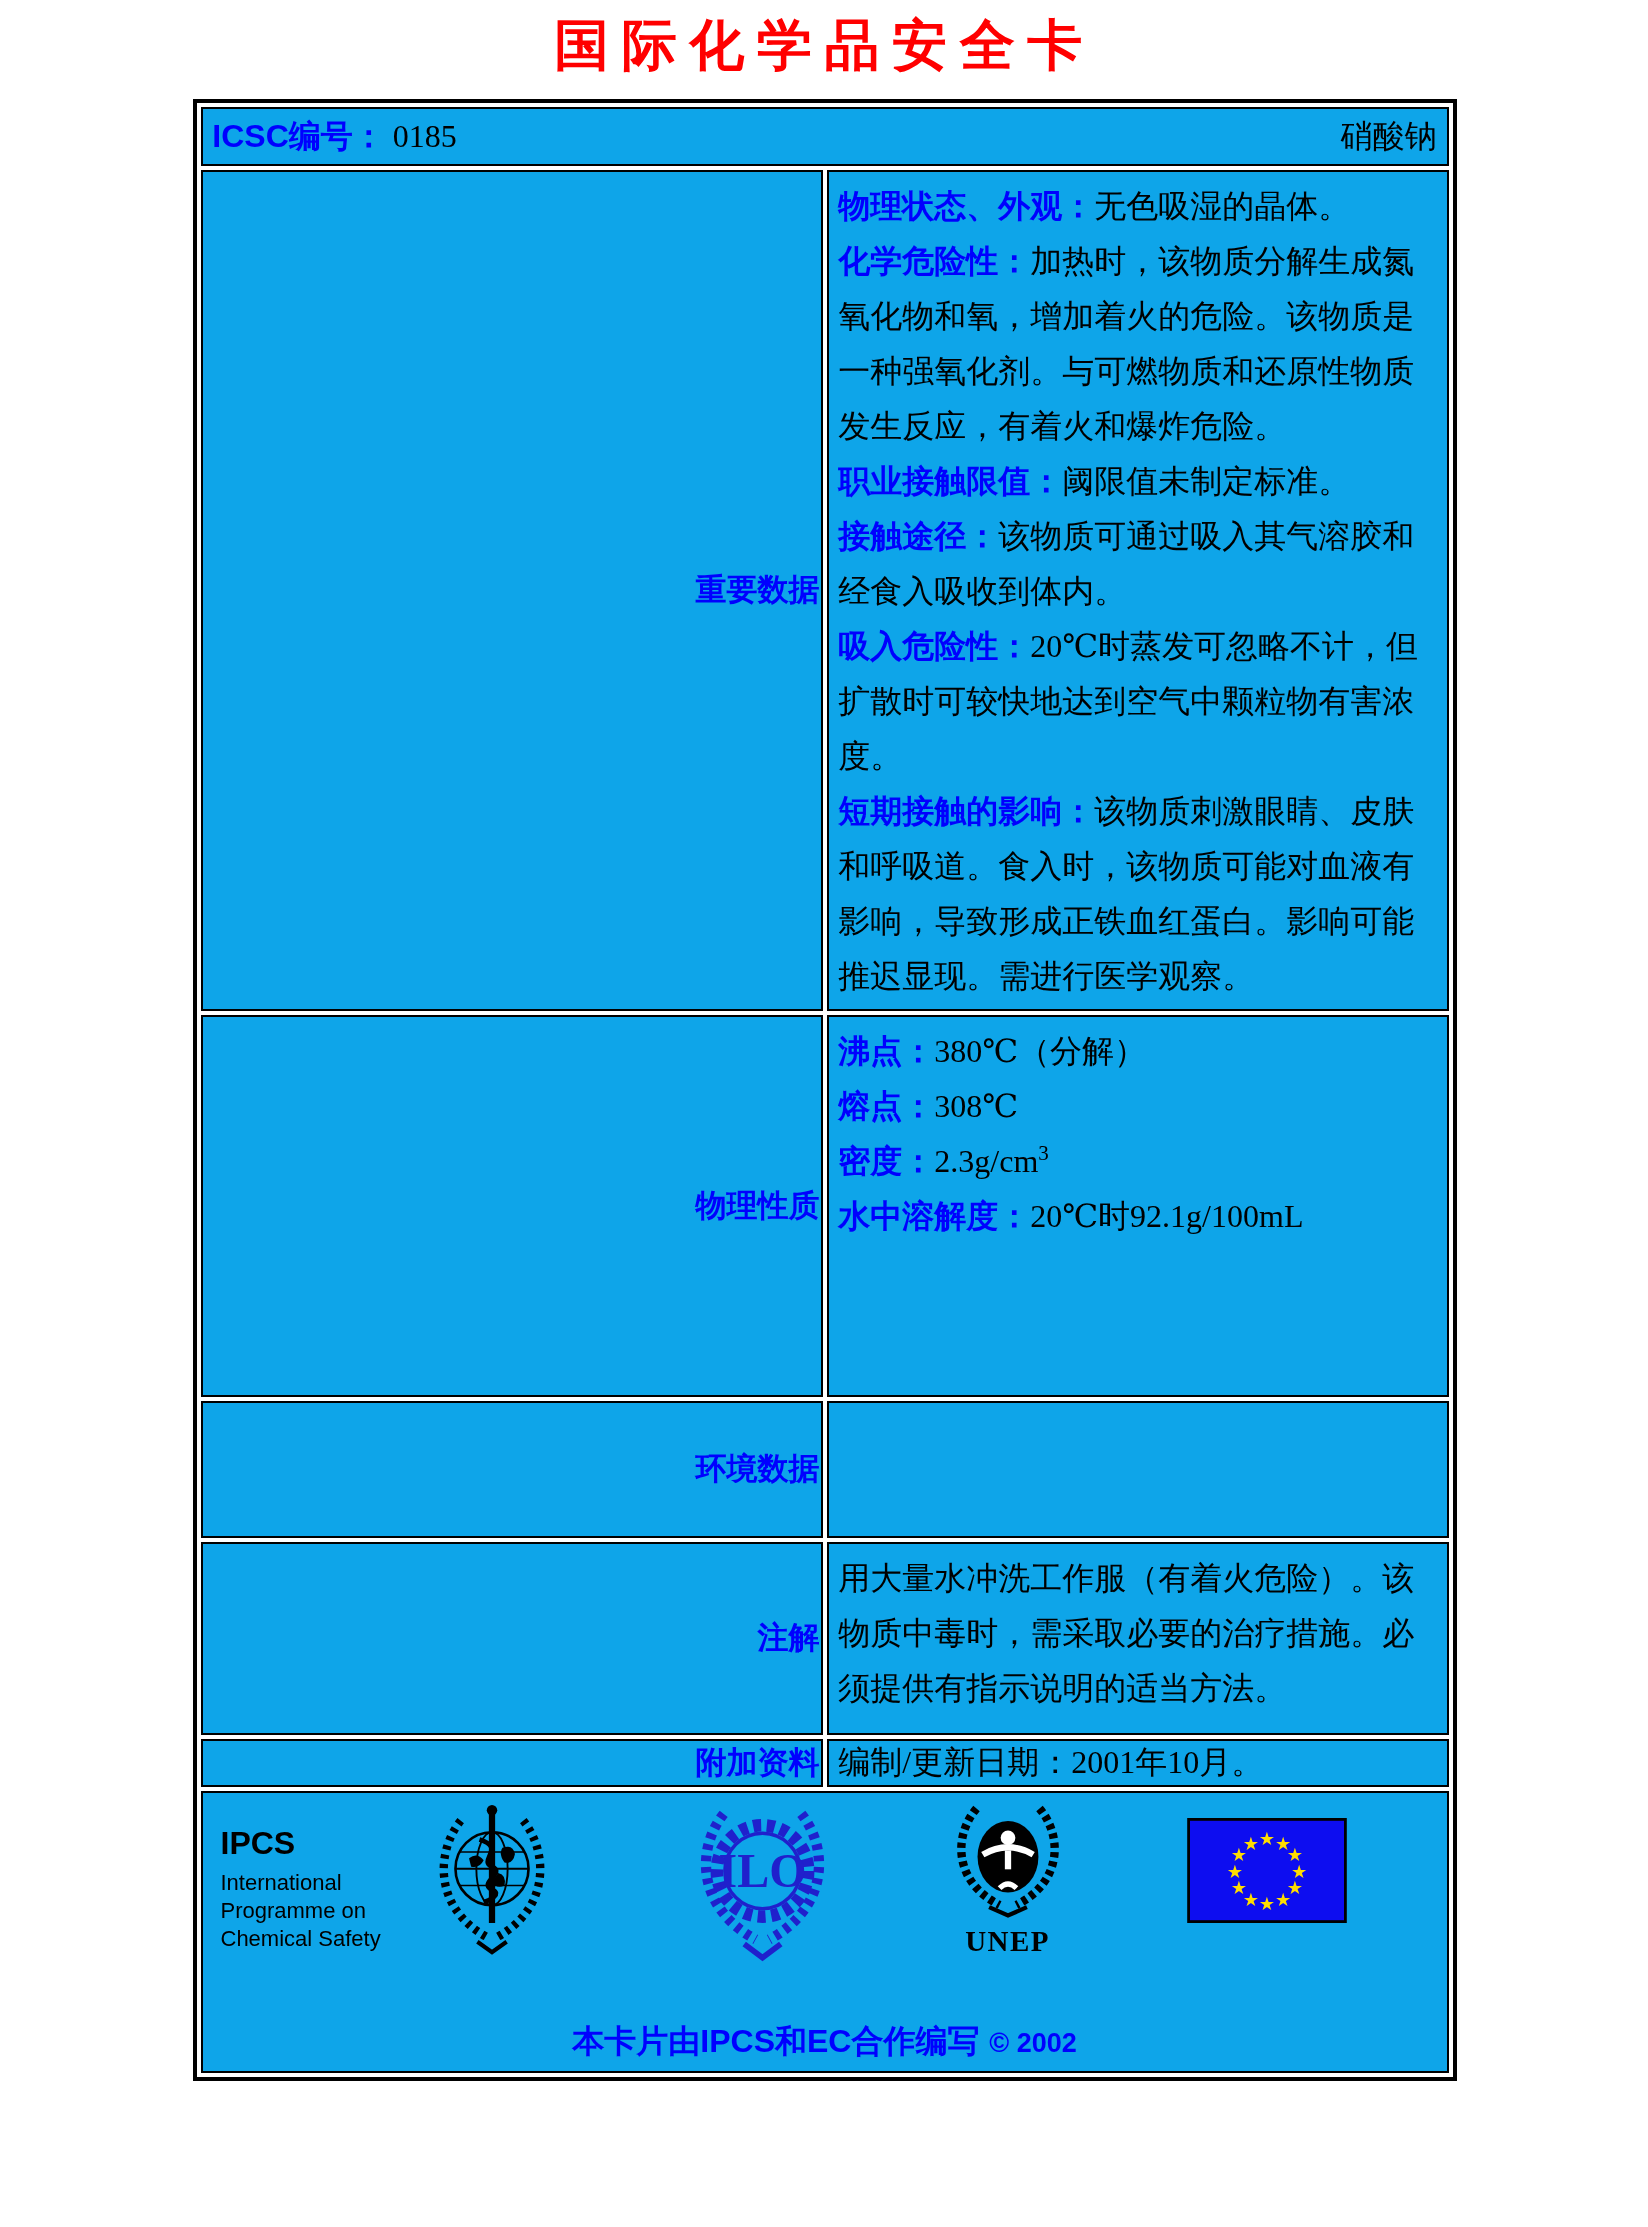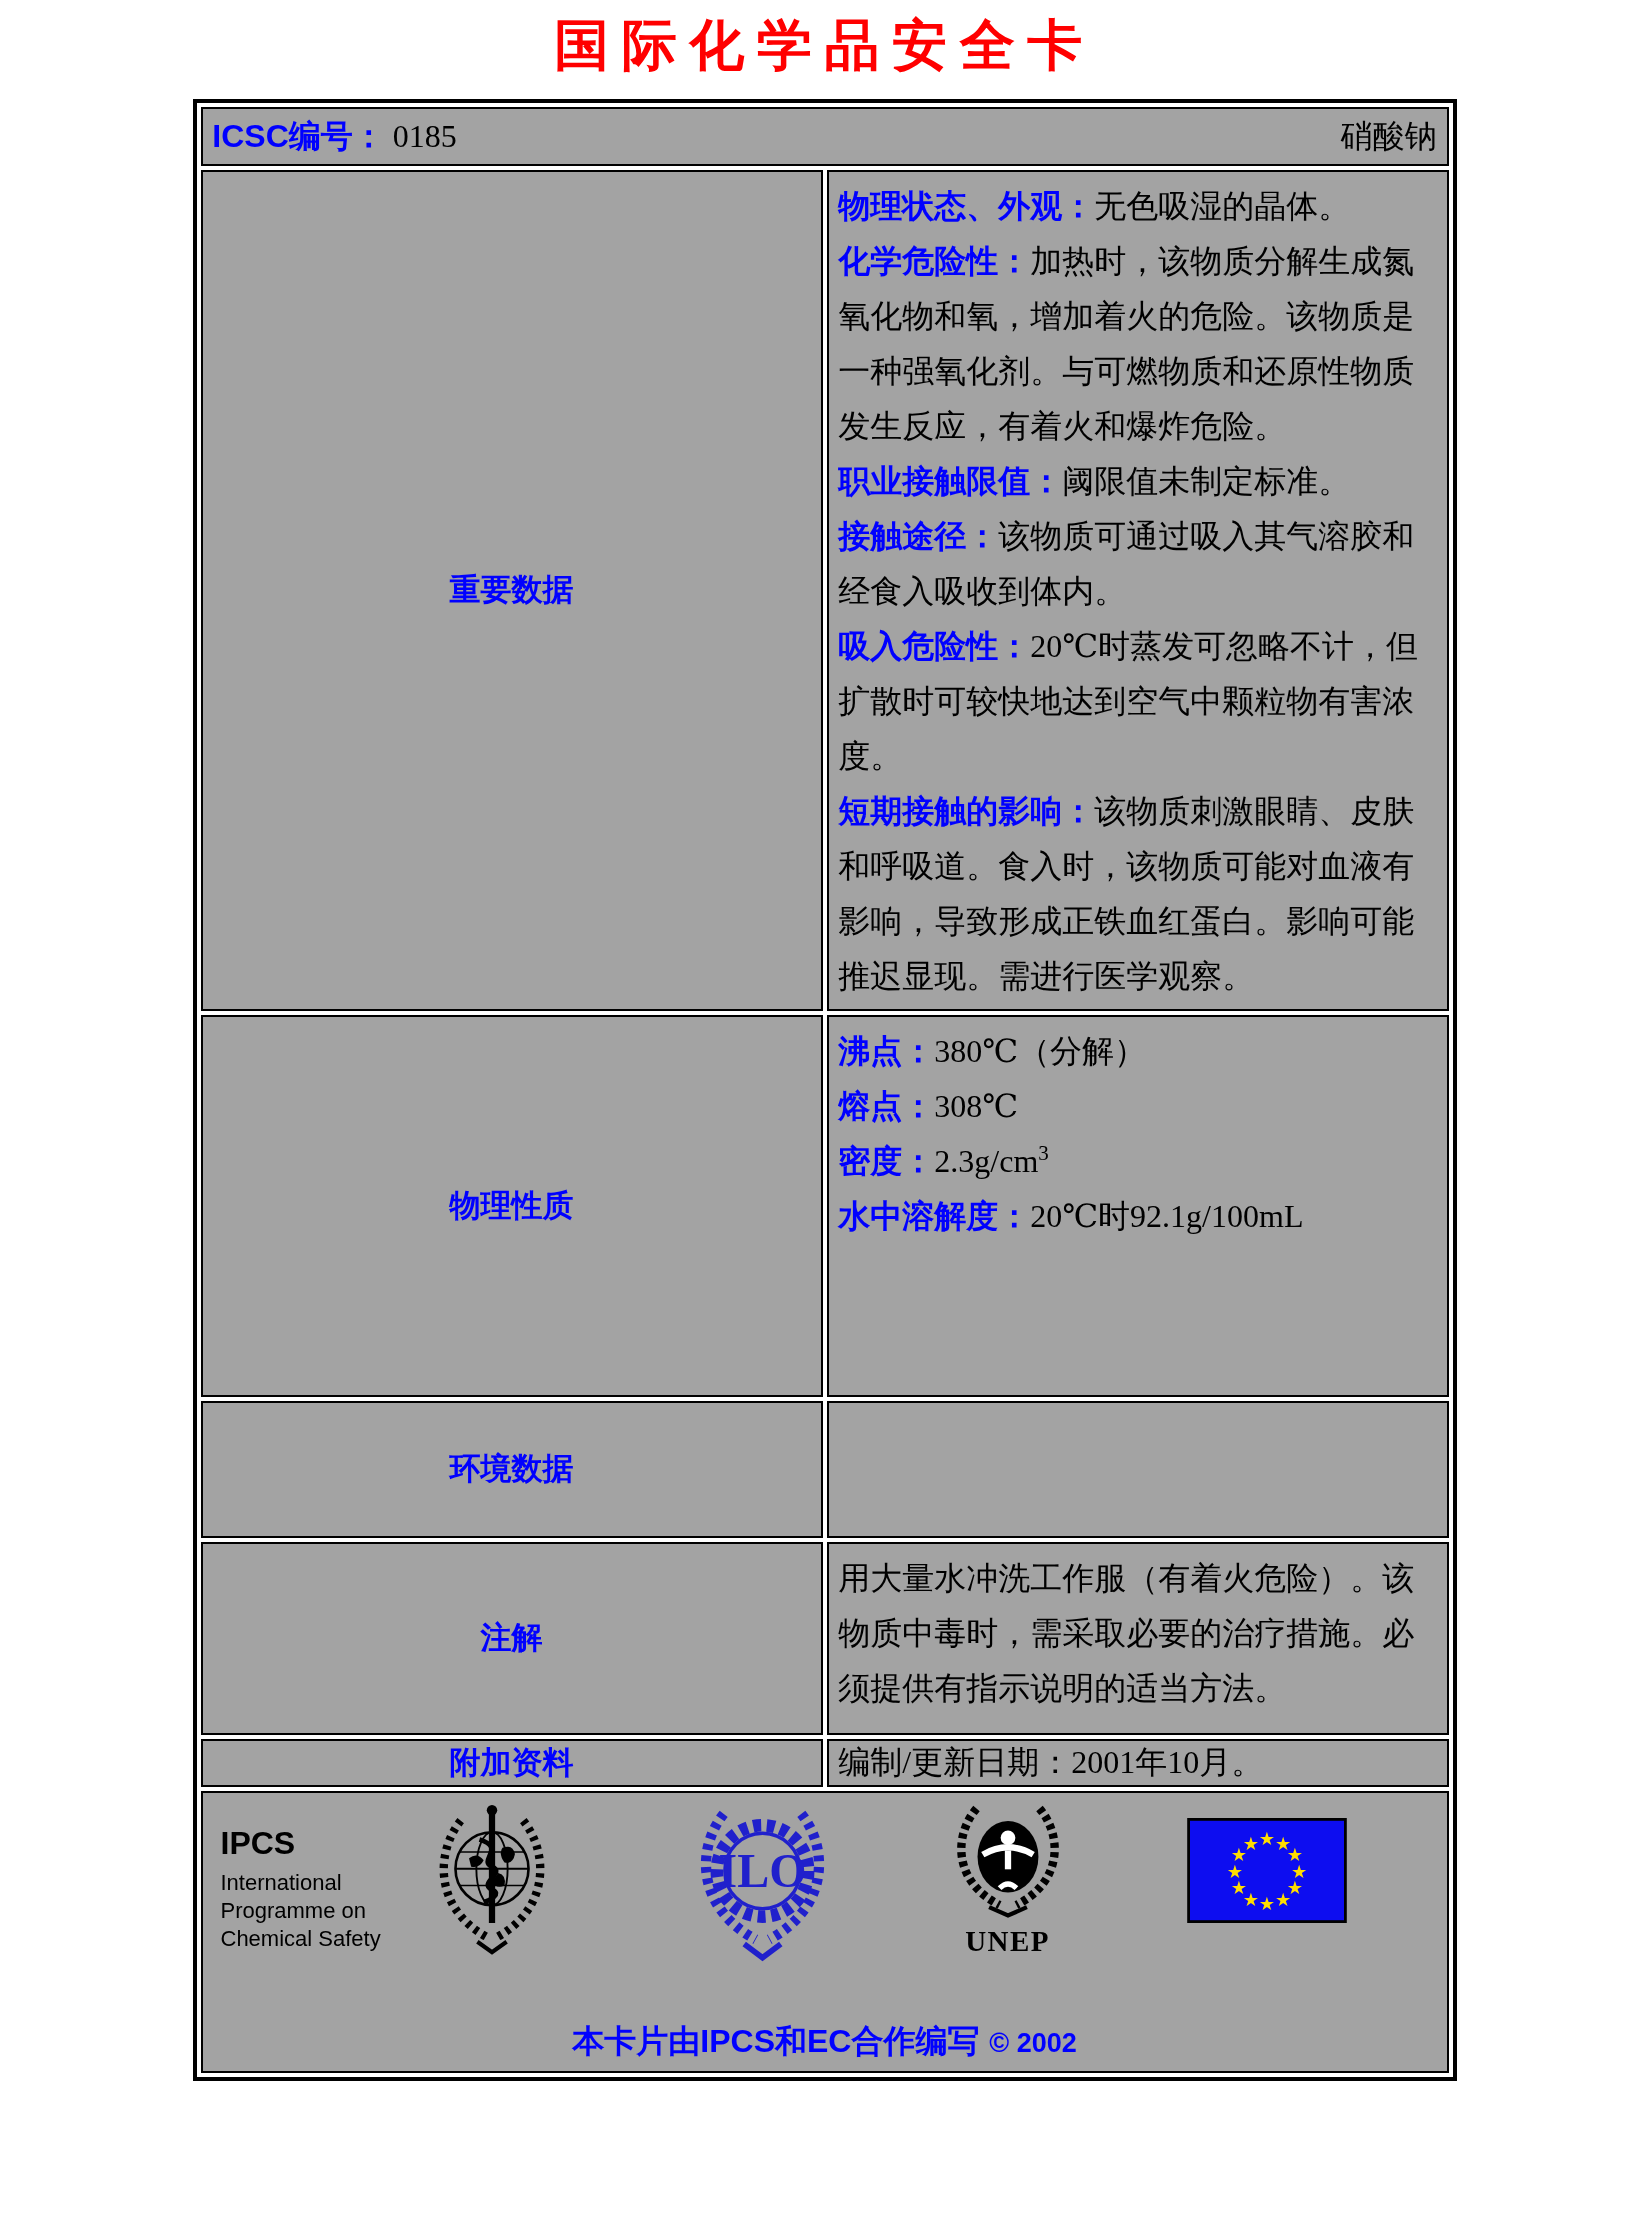--- a/index.html
+++ b/index.html
@@ -24,25 +24,25 @@
   table.card {
     width: 1264px;
     margin: 24px auto 0;
     border: 4.9px solid #000;
     border-collapse: separate;
     border-spacing: 4.2px;
     table-layout: fixed;
   }
   table.card td {
     border: 2.1px solid #000;
-    background: #a3a3a3;
+    background: #0ea5e9;
   }
   td.label-cell {
     width: 176px;
-    text-align: center;
+    text-align: right;
     vertical-align: middle;
     color: #0000ff;
     font-family: "Liberation Sans", "DejaVu Sans", sans-serif;
     font-weight: bold;
     font-size: 31px;
   }
   td.content-cell {
     vertical-align: top;
     padding: 7px 11.2px 4.2px 9.8px;
     font-size: 32px;

